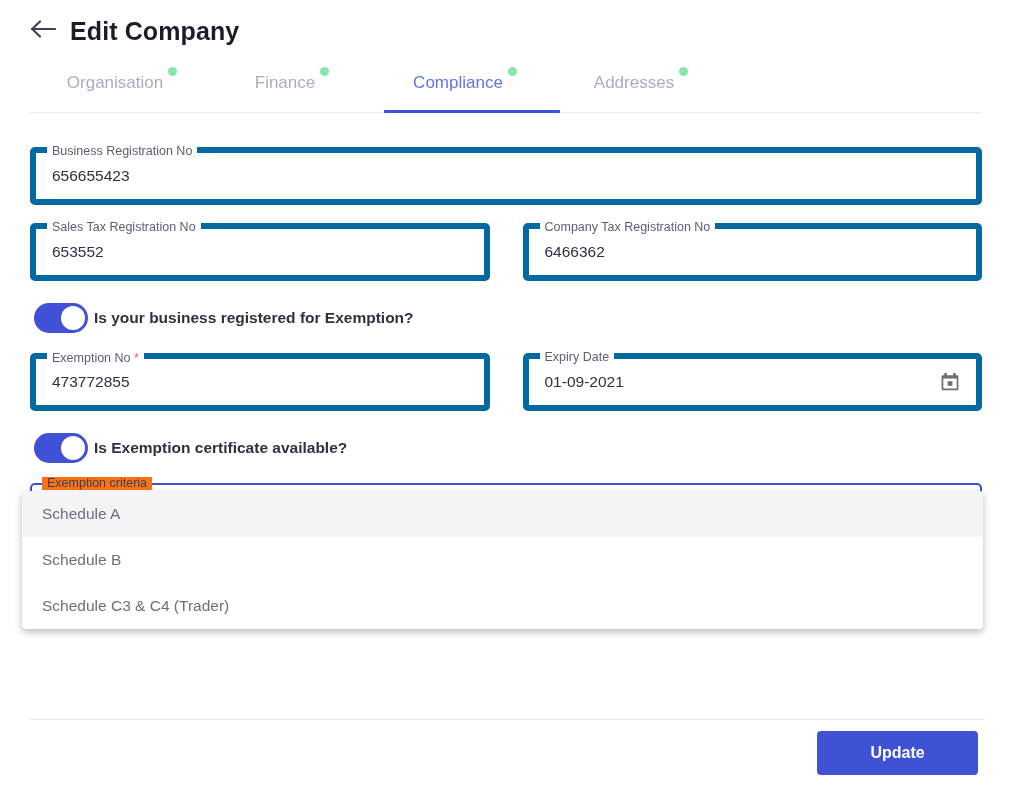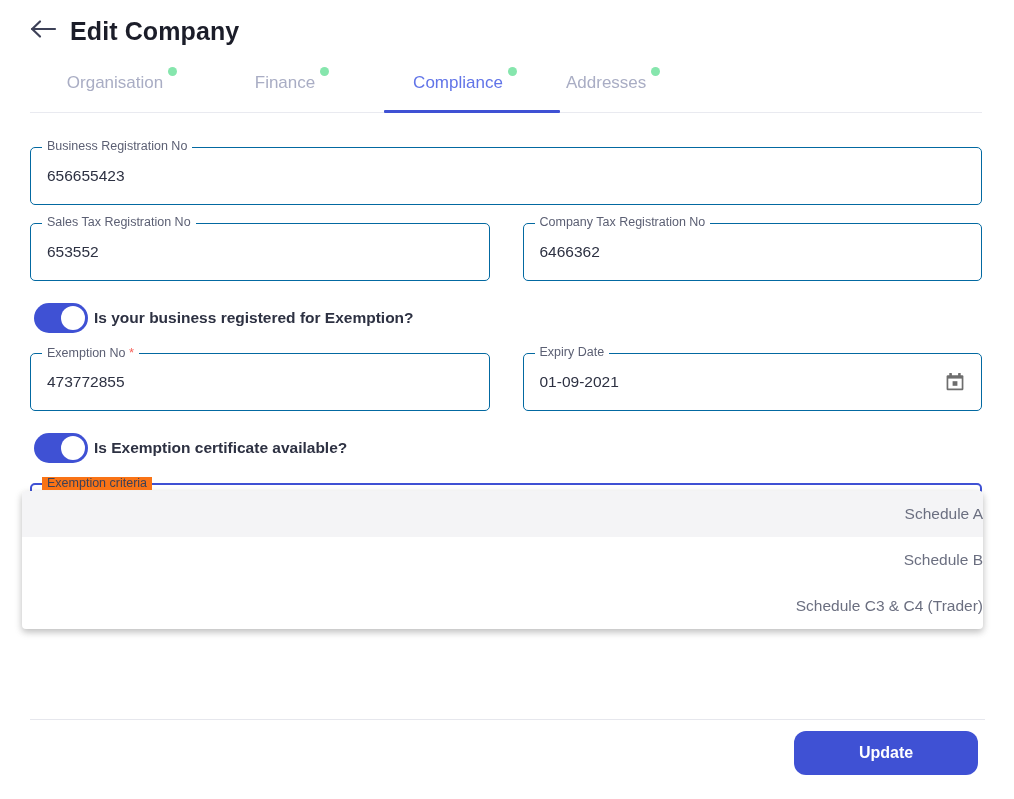--- a/index.html
+++ b/index.html
@@ -58,21 +58,21 @@
     position: relative;
     font-size: 17px;
     color: #a9adc4;
     padding: 6px 20px 0 20px;
     cursor: pointer;
     white-space: nowrap;
   }
   .tab.w1 { width: 170px; text-align: center; box-sizing: border-box;}
   .tab.w2 { width: 170px; text-align: center; box-sizing: border-box;}
   .tab.w3 { width: 176px; text-align: center; box-sizing: border-box;}
-  .tab.w4 { width: 176px; box-sizing: border-box;}
+  .tab.w4 { width: 176px; text-align: center; box-sizing: border-box;}
   .tab.active { color: #6174e8; }
   .tab .dot {
     position: absolute;
     top: 3px;
     width: 9px;
     height: 9px;
     border-radius: 50%;
     background: #86e6ad;
   }
   .tab .label { position: relative; display: inline-block; }
@@ -97,21 +97,21 @@
 
   
   .form-area { padding: 34px 32px 0 30px; }
   .row {
     display: flex;
     gap: 33px;
     margin-bottom: 18px;
   }
   .field {
     position: relative;
-    border: 1px solid #0369a1;
+    border: 6px solid #0369a1;
     border-radius: 5px;
     height: 58px;
     box-sizing: border-box;
     background: #fff;
     flex: 1 1 0;
   }
   .field.full { width: 100%; }
   .field .legend {
     position: absolute;
     top: -8px;
@@ -222,21 +222,20 @@
   }
   .dd-option {
     height: 46px;
     display: flex;
     align-items: center;
     padding-left: 20px;
     font-size: 15.5px;
     color: #6b6f80;
     cursor: pointer;
     box-sizing: border-box;
-    justify-content: flex-end;
   }
   .dd-option.highlighted { background: #f4f4f6; }
 
   
   .footer-divider {
     position: absolute;
     left: 30px;
     right: 29px;
     top: 719px;
     height: 1px;
@@ -246,22 +245,22 @@
     position: absolute;
     top: 731px;
     right: 36px;
     display: flex;
     justify-content: flex-end;
   }
   .update-btn {
     background: #3f51d4;
     color: #ffffff;
     border: none;
-    border-radius: 12px;
-    width: 184px;
+    border-radius: 4px;
+    width: 161px;
     height: 44px;
     font-size: 16px;
     font-weight: bold;
     cursor: pointer;
     font-family: "Liberation Sans", sans-serif;
   }
 </style>
 </head>
 <body>
 

